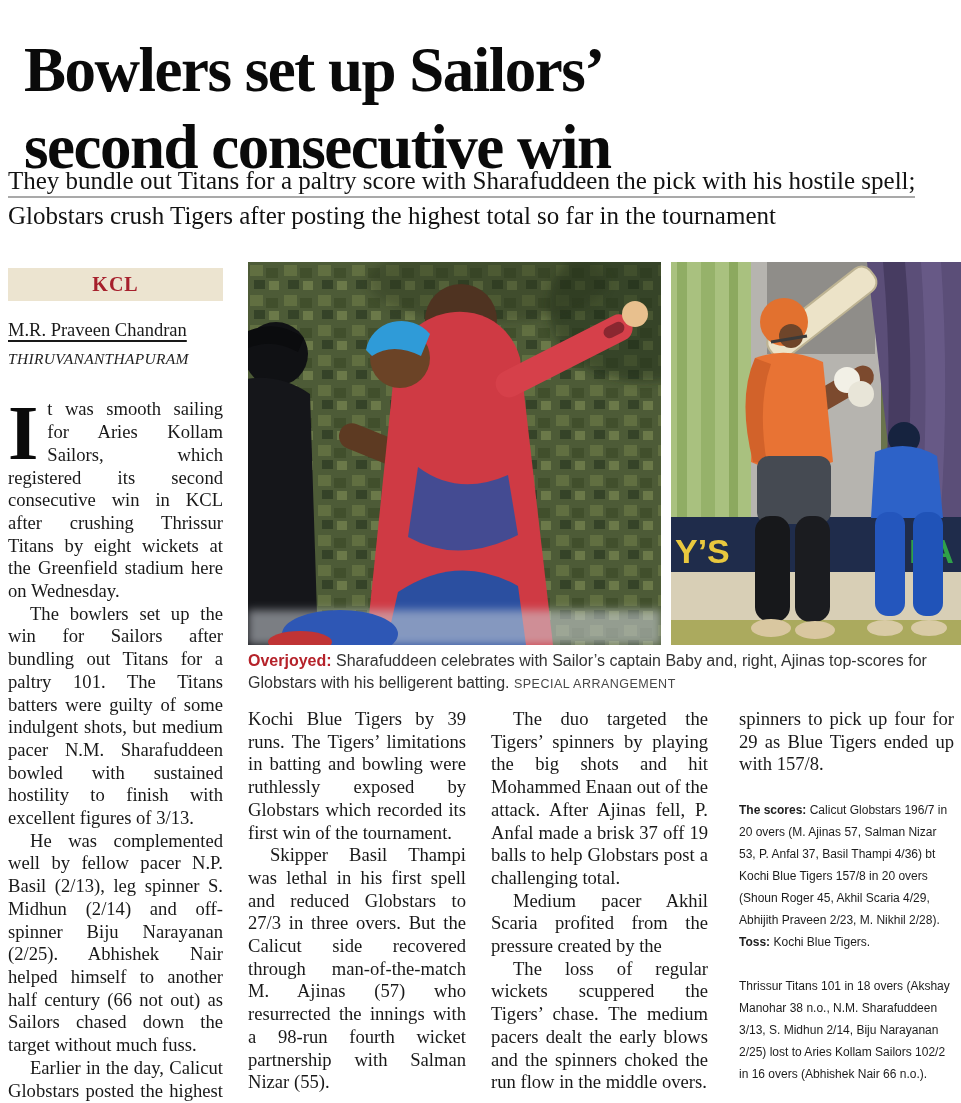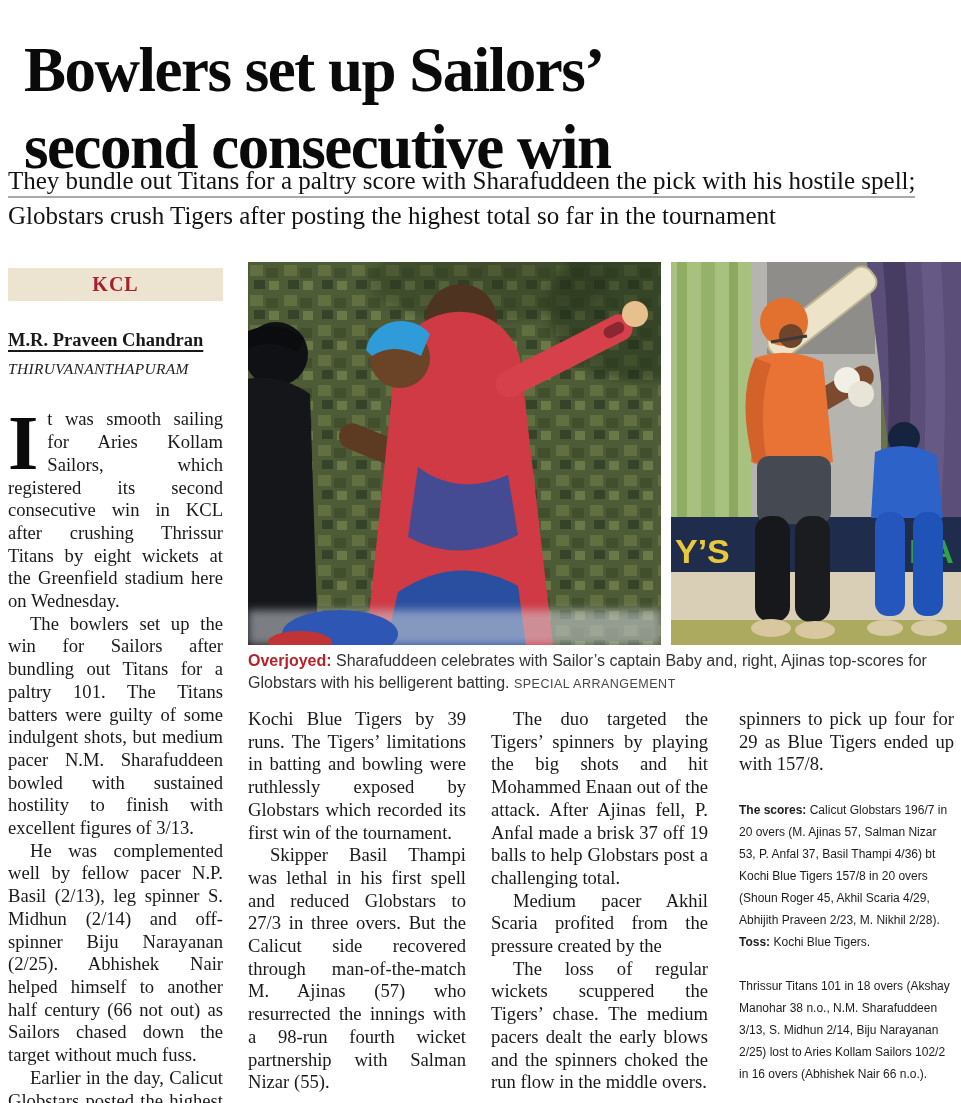--- a/index.html
+++ b/index.html
@@ -21,21 +21,21 @@
   .col{position:absolute;text-align:justify;font-size:18.6px;line-height:22.7px;color:#191919;}
   .col p{margin:0;}
   .col p.ind{text-indent:22px;}
   #col1{left:8px;top:268px;width:215px;}
   #col2{left:248px;top:708px;width:218px;}
   #col3{left:491px;top:708px;width:217px;}
   #col4{left:739px;top:708px;width:215px;}
 
   .kicker{width:100%;height:33px;display:flex;align-items:center;justify-content:center;
           font-weight:700;font-size:20px;letter-spacing:1px;}
-  .byline{margin-top:28px;font-weight:700;font-size:18.5px;text-align:left;
+  .byline{margin-top:18px;font-weight:400;font-size:18.5px;text-align:left;
           text-decoration:underline;text-decoration-thickness:1.5px;text-underline-offset:4px;}
   .dateline{margin-top:6px;font-size:15.5px;letter-spacing:.3px;text-align:left;color:#1e1e1e;font-style:italic;}
   .body-start{margin-top:28px;}
   .dropcap{float:left;font-weight:700;font-size:78px;line-height:56px;padding:7px 9px 0 0;color:#0a0a0a;}
 
   
   .photo{position:absolute;overflow:hidden;background:#6a744c;}
   #photoL{left:248px;top:262px;width:413px;height:383px;}
   #photoR{left:671px;top:262px;width:290px;height:383px;}
   .photo svg{display:block;}

